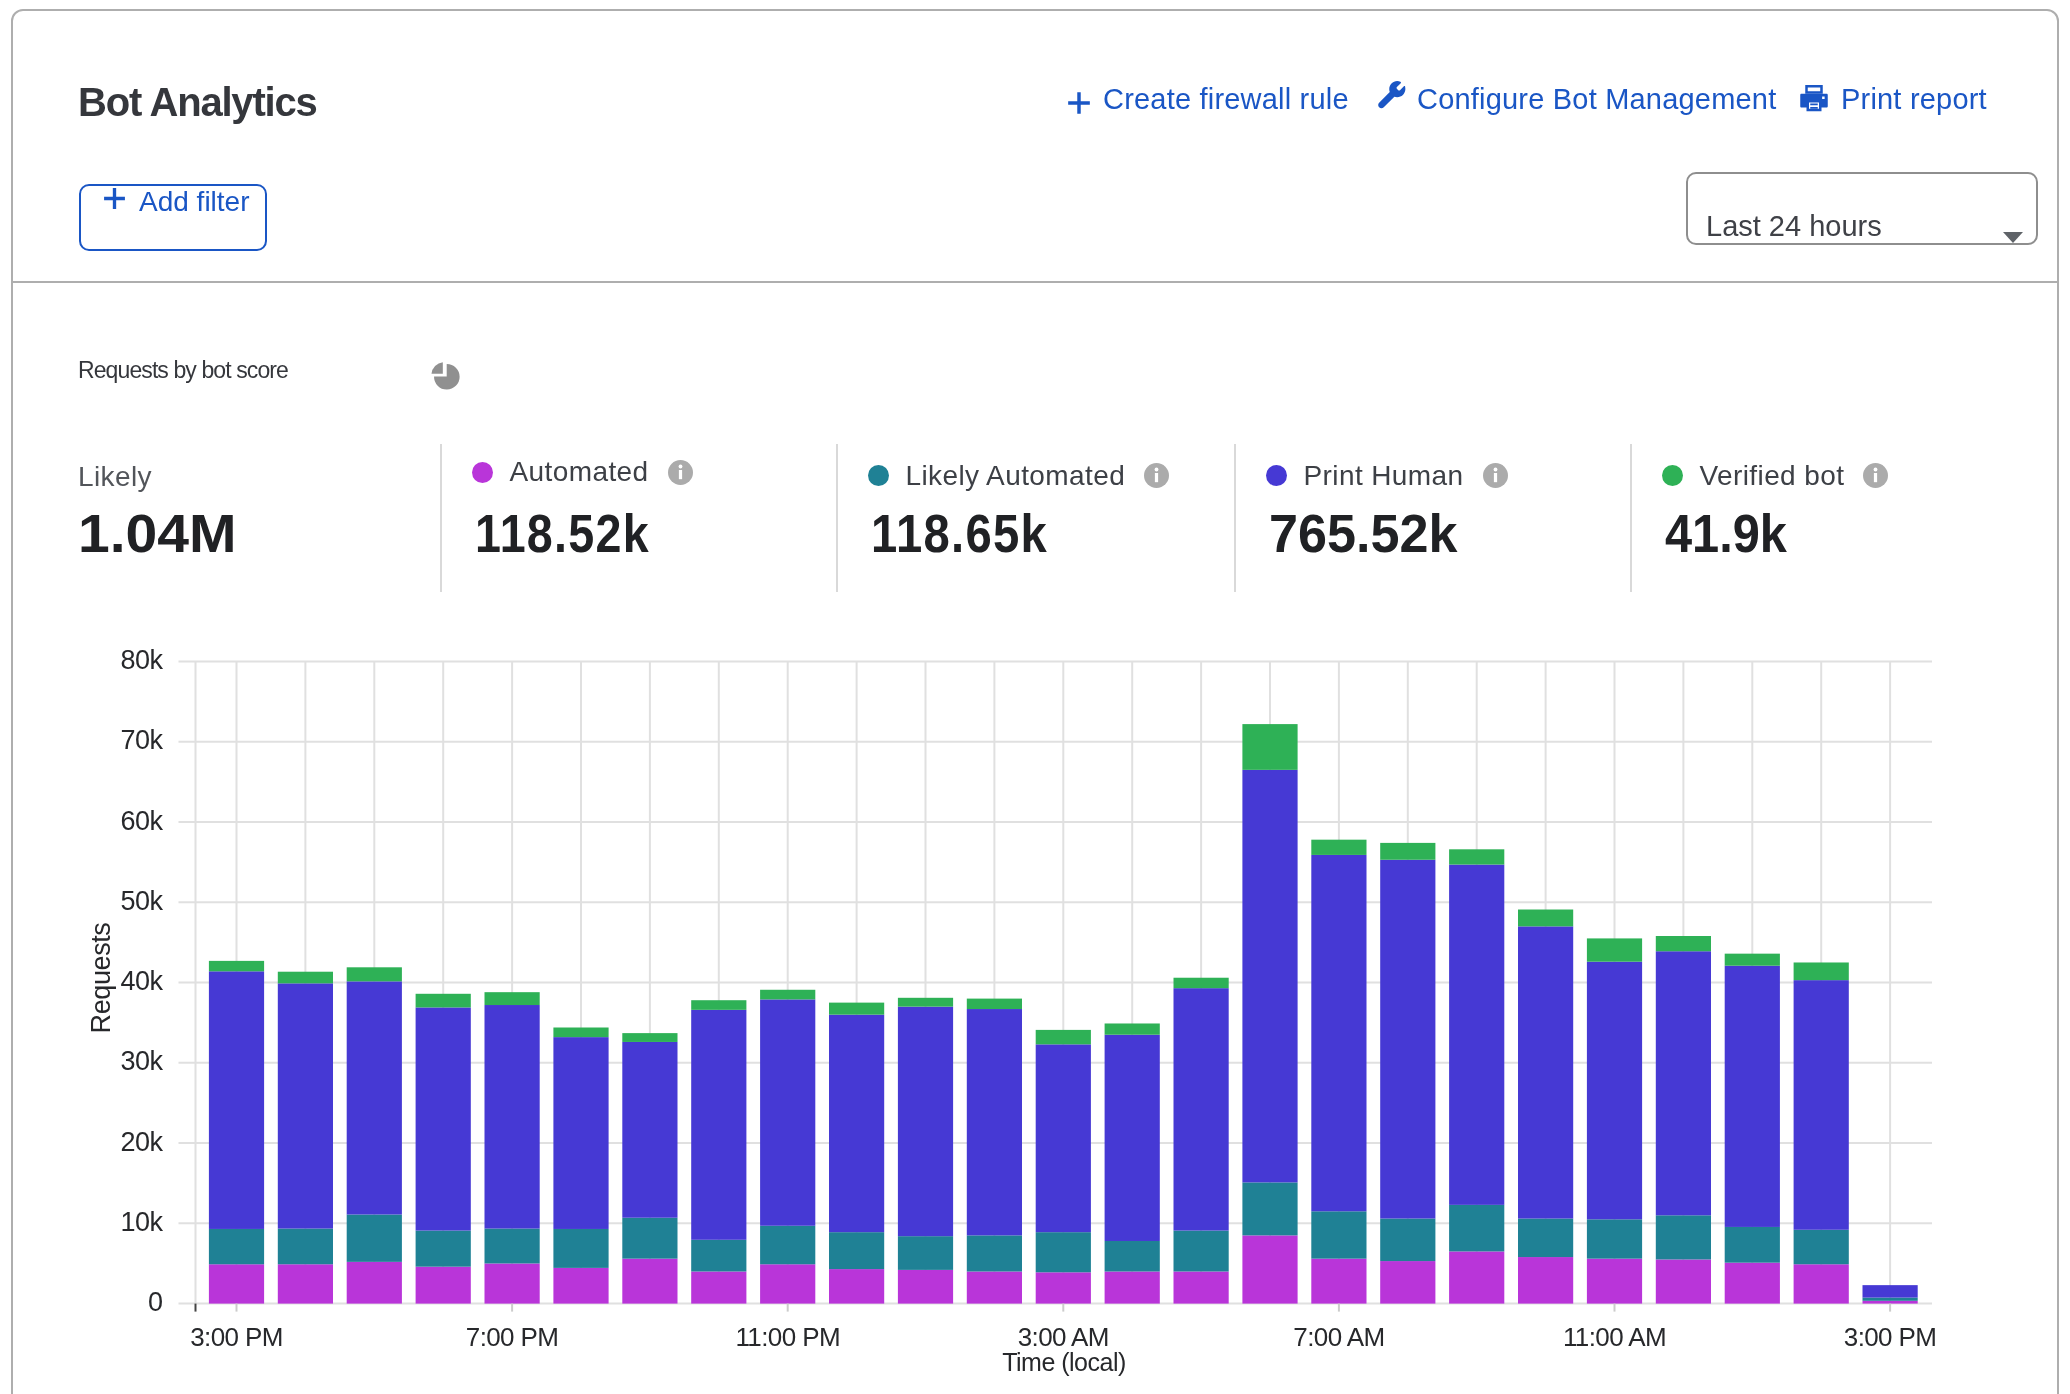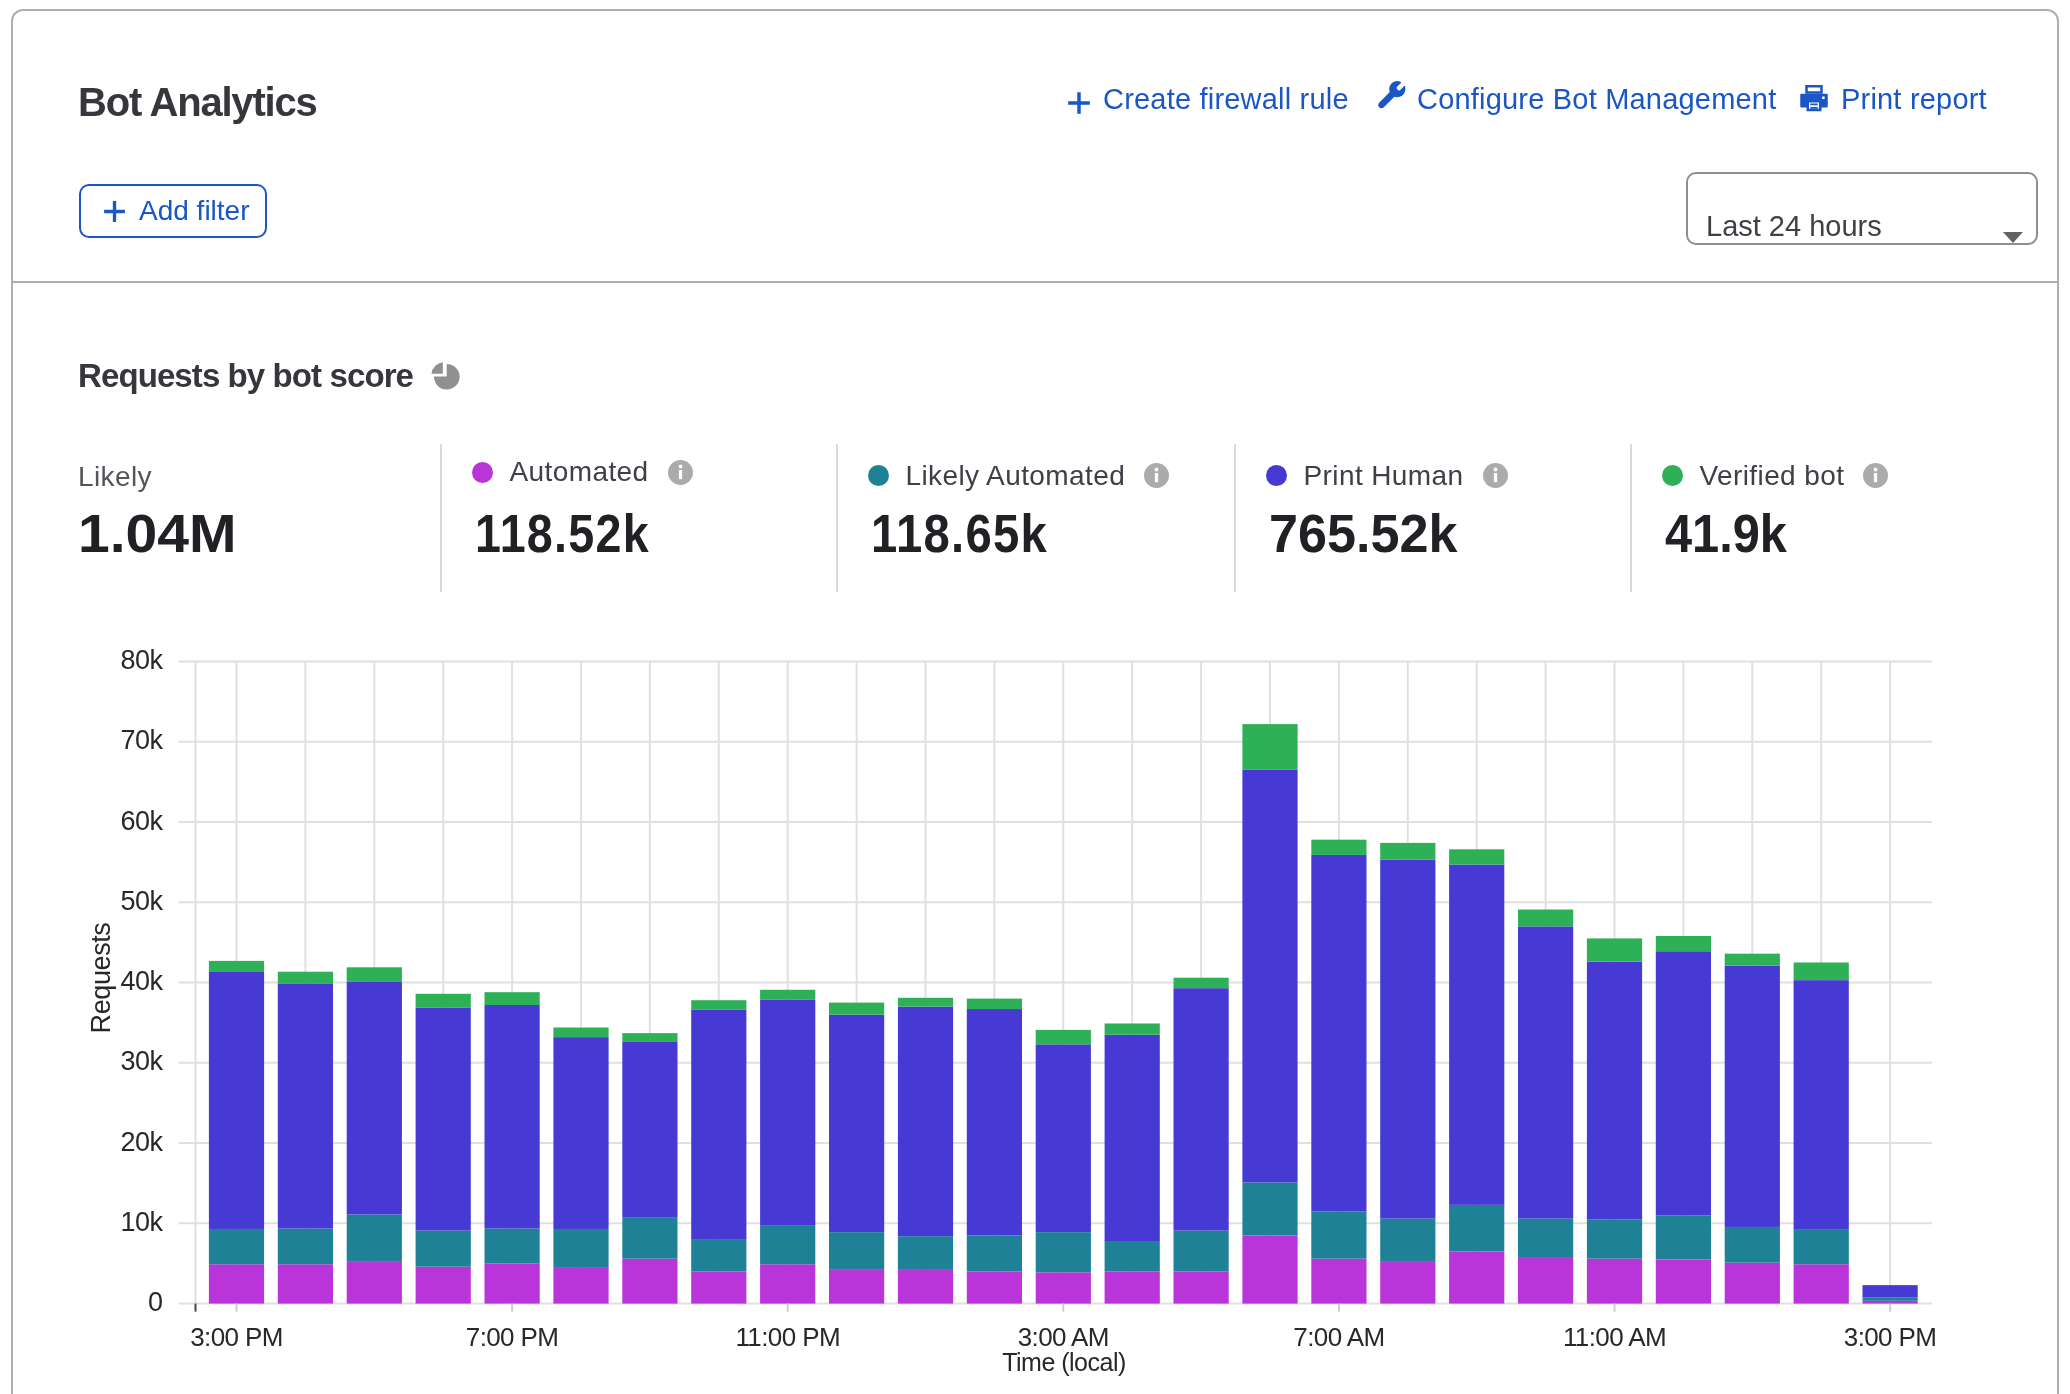--- a/index.html
+++ b/index.html
@@ -27,33 +27,33 @@
   <div class="link" style="left:1799px;top:80px;height:36px">
       <svg width="30" height="30" viewBox="0 0 24 24" fill="#1a56c5" style="transform:translateY(-3px)">
         <path d="M6 2.5h12v5H6z" fill="none" stroke="#1a56c5" stroke-width="2"></path>
         <path d="M2 8.5h20c.6 0 1 .4 1 1v9c0 .6-.4 1-1 1H2c-.6 0-1-.4-1-1v-9c0-.6.4-1 1-1zm18.5 2.2h-2v2h2v-2z"></path>
         <path d="M7 14.5h10v7H7z" fill="#fff" stroke="#1a56c5" stroke-width="2"></path>
         <path d="M9 16.4h6v1.4H9zm0 2.8h6v1.4H9z"></path>
       </svg>
       <span style="margin-left:12px">Print report</span>
     </div>
 
-  <div style="position:absolute;left:79px;top:184px;width:188px;height:54px;border:2px solid #1a56c5;border-radius:10px;display:flex;align-items:center;color:#1a56c5">
+  <div style="position:absolute;left:79px;top:184px;width:188px;height:67px;border:2px solid #1a56c5;border-radius:10px;display:flex;color:#1a56c5">
     <svg width="25" height="25" viewBox="0 0 24 24" style="margin-left:21px">
         <path d="M10.4 2h3.2v8.4H22v3.2h-8.4V22h-3.2v-8.4H2v-3.2h8.4z" fill="#1a56c5"></path>
       </svg>
       <span style="font-size:28px;margin-left:12px">Add filter</span>
   </div>
 
   <div style="position:absolute;left:1686px;top:172px;width:352px;height:73px;border:2px solid #8e8e8e;border-radius:10px;display:flex;align-items:flex-end">
     <span style="font-size:29px;color:#3f4147;margin-left:18px">Last 24 hours</span>
     <span style="position:absolute;right:13px;width:0;height:0;border-left:10px solid transparent;border-right:10px solid transparent;border-top:11px solid #5f6368"></span>
   </div>
 
-  <div style="position:absolute;left:78px;top:356.5px;font-size:33px;font-weight:700;letter-spacing:-0.9px;color:#35373c">Requests by bot score</div>
+  <div style="position:absolute;left:78px;top:356.5px;font-size:23px;font-weight:400;letter-spacing:-0.9px;color:#35373c">Requests by bot score</div>
   <div style="position:absolute;left:431px;top:362px"><svg width="29" height="29" viewBox="0 0 24 24" fill="#909090">
         <path d="M11 1.5A10.5 10.5 0 0 0 1.6 11h9.4V1.5z" transform="translate(-1.2,-1.2)"></path>
         <path d="M13 1.6V12H2.5A10.6 10.6 0 1 0 13 1.6z"></path>
       </svg></div>
 
   <div style="position:absolute;left:440px;top:444px;width:2px;height:148px;background:#d9d9d9"></div>
 <div style="position:absolute;left:836px;top:444px;width:2px;height:148px;background:#d9d9d9"></div>
 <div style="position:absolute;left:1234px;top:444px;width:2px;height:148px;background:#d9d9d9"></div>
 <div style="position:absolute;left:1630px;top:444px;width:2px;height:148px;background:#d9d9d9"></div>
 <div style="position:absolute;left:78px;top:461px;font-size:28px;letter-spacing:0.4px;color:#52555a">Likely</div>

